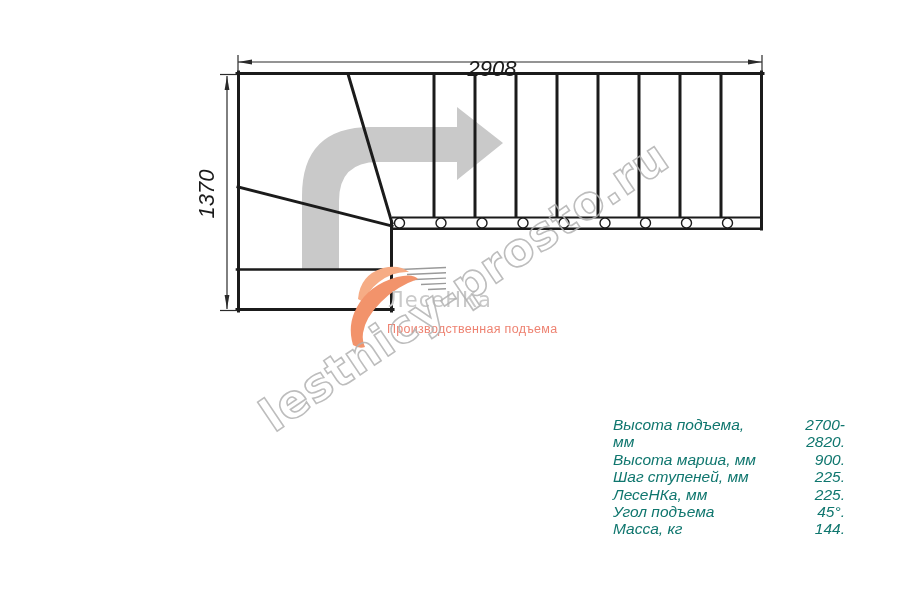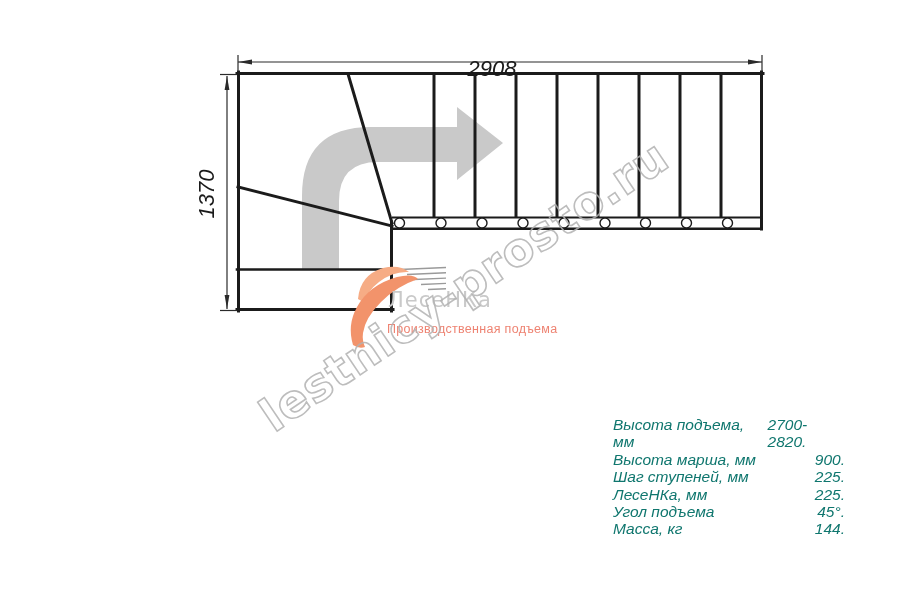--- a/index.html
+++ b/index.html
@@ -43,21 +43,21 @@
     position:absolute;left:42px;top:67px;
     font-size:12.5px;color:#ee8372;white-space:nowrap;letter-spacing:.3px;
   }
   
   #specs{
     position:absolute;left:613px;top:416px;width:232px;
     font-style:italic;font-size:15.5px;color:#0f766e;
   }
   .spec-row{display:flex;justify-content:space-between;line-height:17.4px;}
   .spec-label{text-align:left;}
-  .spec-value{text-align:left;}
+  .spec-value{text-align:right;}
 </style>
 </head>
 <body>
 
 <svg width="900" height="600" viewBox="0 0 900 600">
 
   <path d="M 302 269 L 302 196 Q 302 127 371 127 L 457 127 L 457 107
            L 503 143 L 457 180 L 457 162 L 378 162 Q 339 162 339 201
            L 339 269 Z" fill="#c9c9c9" stroke="none"></path>
 

